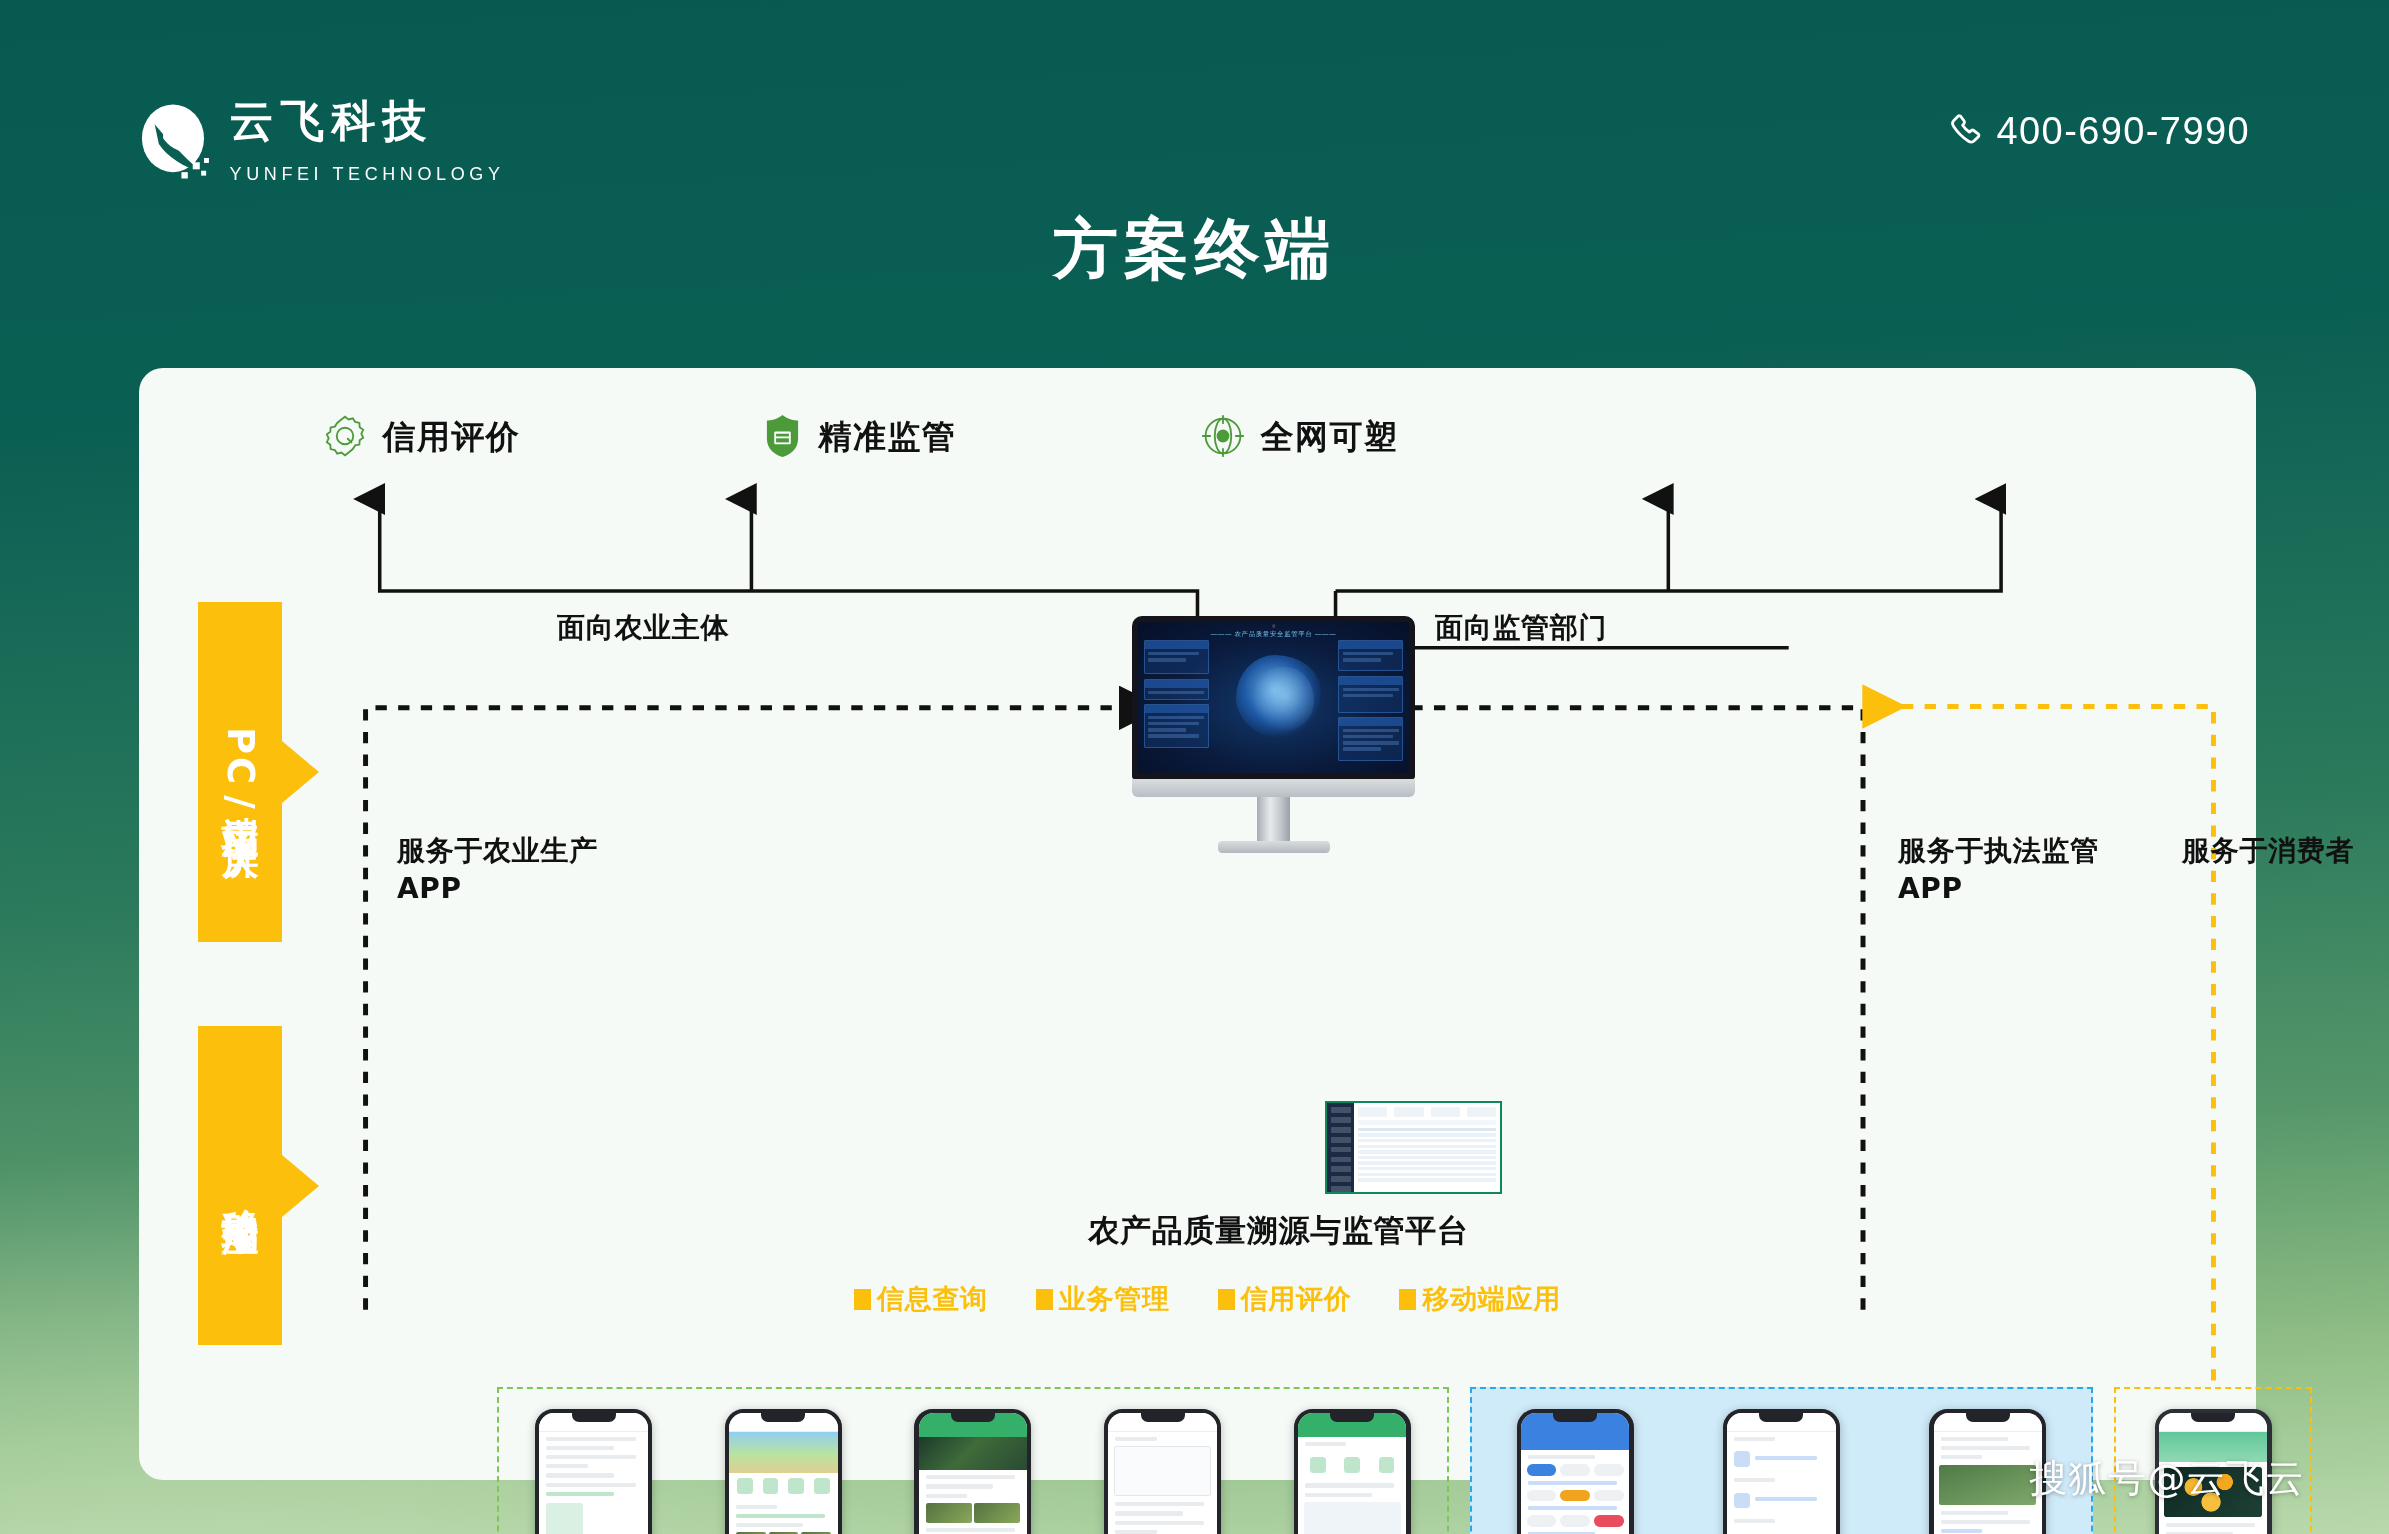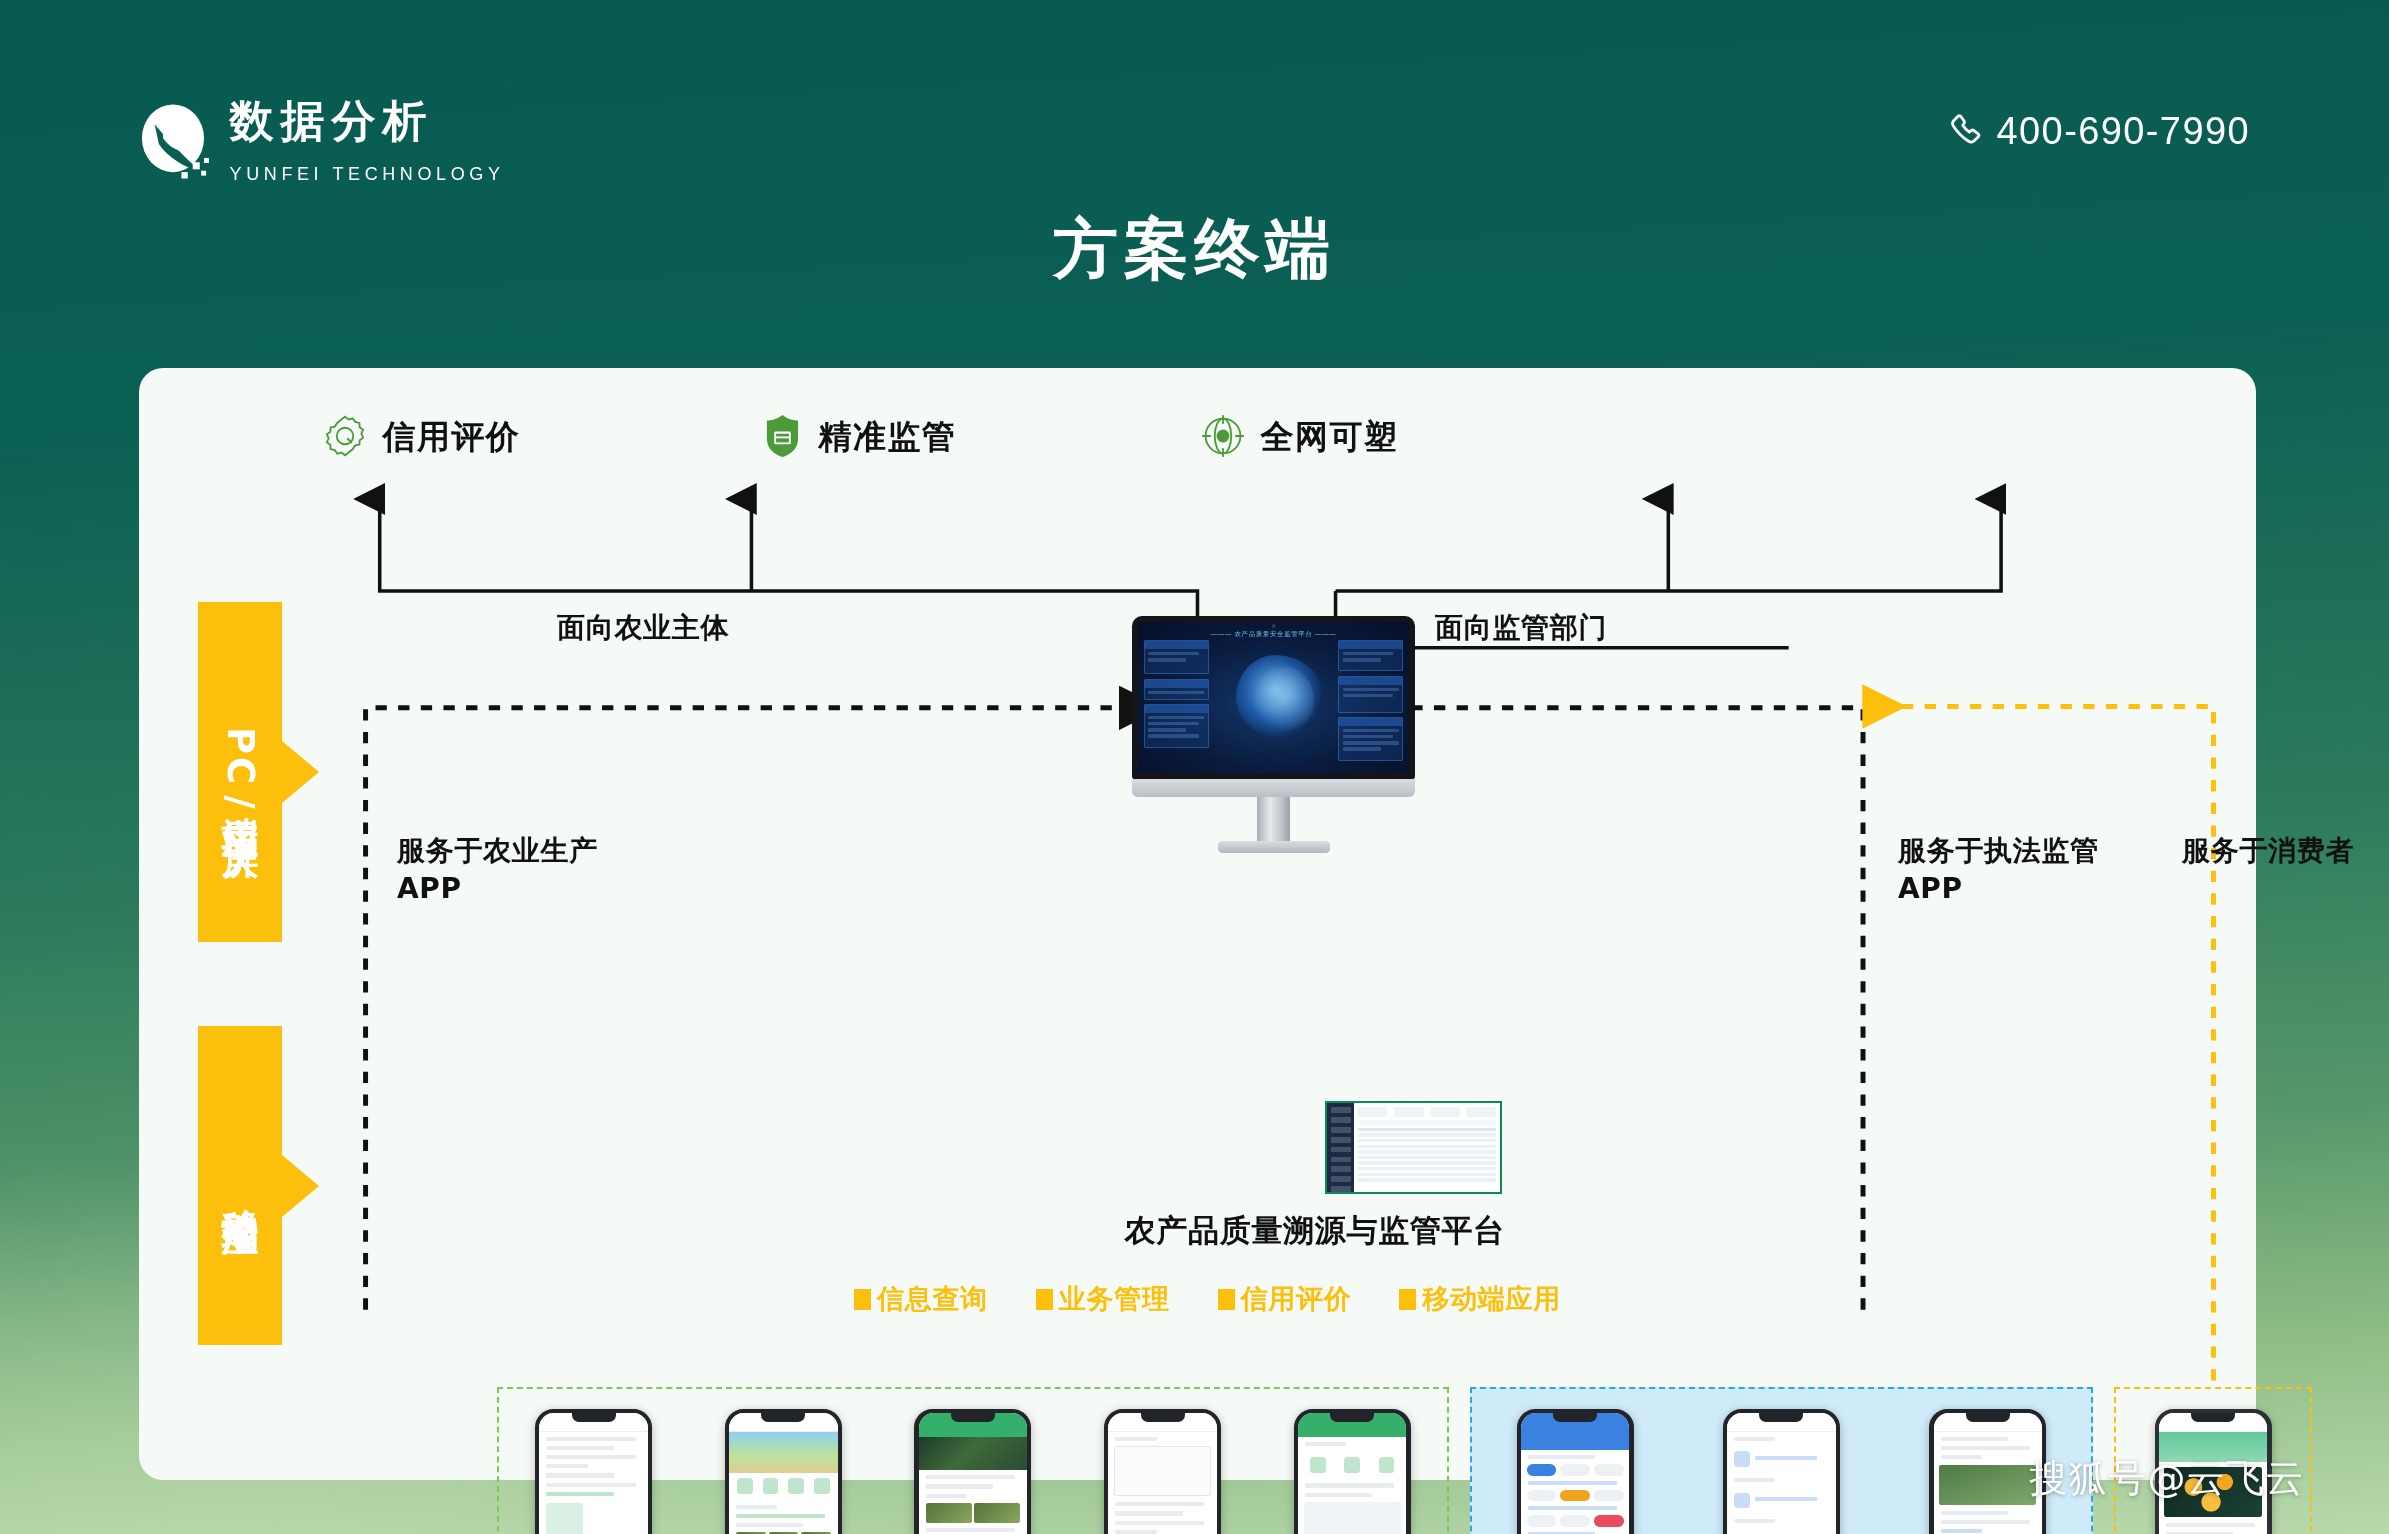--- a/index.html
+++ b/index.html
@@ -92,21 +92,21 @@
   .wp-side{ width:27px; background:#1c2b45; }
   .wp-side .it{ height:5.7px; margin:4.2px 3.5px; background:rgba(255,255,255,.18); border-radius:0.7px; }
   .wp-main{ flex:1; padding:3.5px 4.2px; }
   .wp-stat{ display:flex; gap:7px; margin-bottom:3.5px; }
   .wp-stat i{ display:block; height:10px; flex:1; background:#eef3f8; border-radius:1.4px; }
   .wp-bar{ height:5px; background:#f3f6fa; margin-bottom:2.8px; border-radius:1.4px; }
   .wp-tr{ height:3.5px; background:#eaf1f8; margin-bottom:2.1px; border-radius:0.7px;}
   .wp-tr.h{ background:#dbe7f3; }
 
   
-  .plat-label{ position:absolute; left:913px; top:842px; width:453px; text-align:right;
+  .plat-label{ position:absolute; left:913px; top:842px; width:453px; text-align:center;
     font-size:31px; font-weight:700; color:#111; letter-spacing:0.7px;
     font-family:"DejaVu Sans","Liberation Sans",sans-serif; }
   .tags{ position:absolute; left:715px; top:913px; display:flex; gap:48px; align-items:center;}
   .tag{ display:flex; align-items:center; gap:6px; }
   .tag .sq{ width:17px; height:21px; background:#fcbf0b; }
   .tag .tx{ font-size:27px; font-weight:700; color:#fcbf0b; letter-spacing:0.7px;
     font-family:"DejaVu Sans","Liberation Sans",sans-serif; white-space:nowrap; }
 
   
   .group{ position:absolute; top:1019px; height:382px; }
@@ -162,21 +162,21 @@
           <ellipse cx="48" cy="50" rx="44" ry="48" fill="#ffffff"></ellipse>
           <path d="M22 30 C40 52 62 74 86 96 C64 92 40 76 28 58 Z" fill="#0a5f53"></path>
           <path d="M34 40 C48 52 62 62 76 70 C58 72 42 62 34 50 Z" fill="#ffffff"></path>
           <rect x="76" y="84" width="10" height="10" fill="#ffffff"></rect>
           <rect x="92" y="78" width="7" height="7" fill="#ffffff"></rect>
           <rect x="88" y="96" width="7" height="7" fill="#ffffff"></rect>
           <rect x="60" y="98" width="9" height="9" fill="#ffffff"></rect>
         </svg>
       </div>
       <div>
-        <div class="brand-cn">数据分析</div>
+        <div class="brand-cn">云飞科技</div>
         <div class="brand-en">YUNFEI TECHNOLOGY</div>
       </div>
     </div>
 
     <div class="phone-block">
       <span>
         <svg width="40" height="40" viewBox="0 0 24 24" fill="none" stroke="#fff" stroke-width="1.7" stroke-linecap="round" stroke-linejoin="round">
           <path d="M6.6 3.2 4.1 5.7c-.9.9-.9 2.4-.1 3.6 2.3 3.5 5.2 6.4 8.7 8.7 1.2.8 2.7.8 3.6-.1l2.5-2.5c.5-.5.4-1.3-.1-1.7l-2.7-2c-.4-.3-1-.3-1.4 0l-1.2.9c-1.6-1-3-2.4-4-4l.9-1.2c.3-.4.3-1 0-1.4l-2-2.7c-.4-.5-1.2-.6-1.7-.1Z"></path>
         </svg>
       </span>

